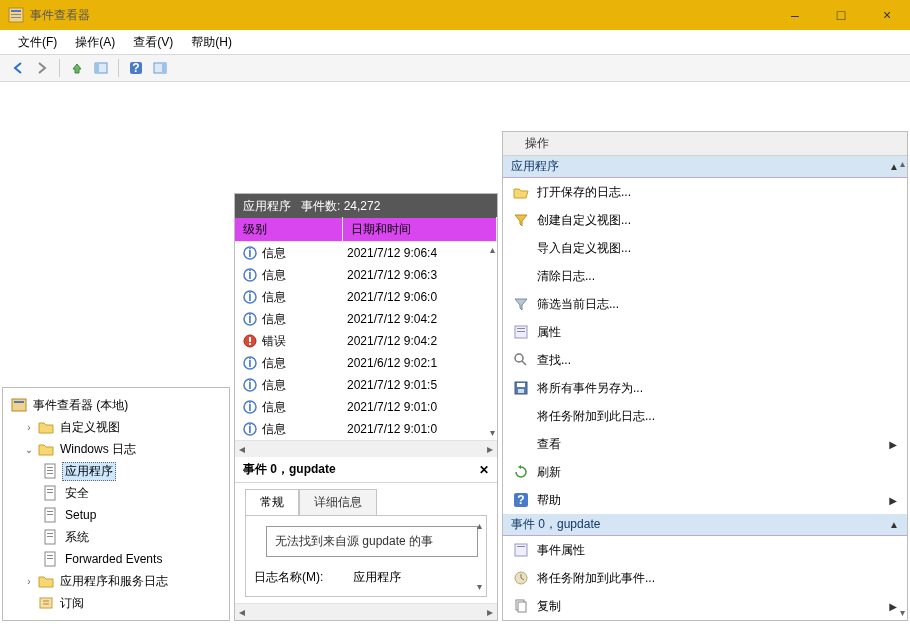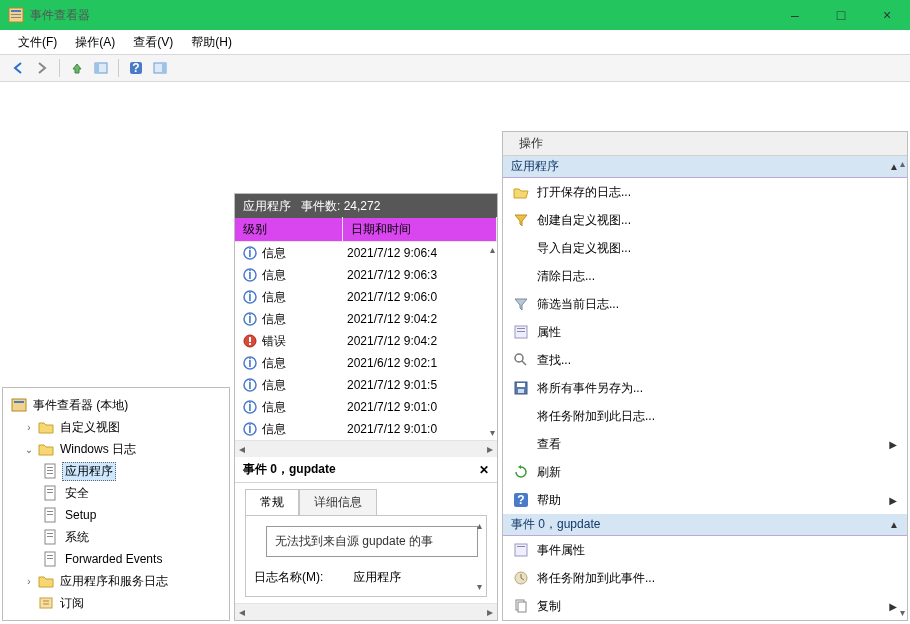--- a/index.html
+++ b/index.html
@@ -1,19 +1,19 @@
 <!DOCTYPE html>
 <html><head>
 <meta charset="utf-8">
 <style>
 * { box-sizing: border-box; margin: 0; padding: 0; font-family: "Microsoft YaHei", "Segoe UI", sans-serif; font-size: 12px; }
 body { background: #fff; width: 910px; height: 624px; overflow: hidden; display: flex; flex-direction: column; }
 
 
-.titlebar { height: 30px; display: flex; align-items: center; padding-left: 8px; background: #22c55e; }
+.titlebar { height: 30px; display: flex; align-items: center; padding-left: 8px; background: #eab308; }
 .titlebar .app-icon { width: 16px; height: 16px; margin-right: 6px; display:inline-block; }
 .titlebar .title { flex: 1; color: #555; }
 .titlebar .winbtn { width: 46px; height: 30px; display: flex; align-items: center; justify-content: center; color: #333; font-size: 14px; }
 
 
 .menubar { height: 24px; display: flex; align-items: center; padding-left: 10px; background: #fff; color: #000; gap: 2px;}
 .menubar span { padding: 2px 8px; cursor: default; }
 
 
 .toolbar { height: 28px; border-top: 1px solid #d9d9d9; border-bottom: 1px solid #d9d9d9; display: flex; align-items: center; padding: 0 6px; background: #f5f5f5; }
@@ -55,21 +55,21 @@
 .tab { padding: 4px 14px; border: 1px solid #c5c5c5; border-bottom: none; background: #fff;}
 .tab.active { background: #fff; }
 .tab.inactive { background: #f3f3f3; color:#333;}
 .detail-body { border: 1px solid #c5c5c5; margin: 0 10px 6px 10px; padding: 10px 8px; position:relative; flex:1;}
 .detail-body .msgbox { border: 1px solid #999; padding: 6px 8px; margin-bottom: 12px; color:#333;margin-left:12px;}
 .detail-body .formrow { display:flex; gap: 30px; align-items:center;}
 .detail-body .scroll-up2 { position:absolute;right:4px;top:4px;font-size:10px;color:#666;}
 .detail-body .scroll-down2 { position:absolute;right:4px;bottom:4px;font-size:10px;color:#666;}
 
 
-.actions-title { background: #f0f0f0; height: 24px; display: flex; align-items: center; padding: 0 16px; color:#333; border-bottom:1px solid #d0d0d0;}
+.actions-title { background: #f0f0f0; height: 24px; display: flex; align-items: center; padding: 0 22px; color:#333; border-bottom:1px solid #d0d0d0;}
 .actions-body { flex: 1; overflow: hidden; position:relative;}
 .section-head { background: #d6e5f3; height: 22px; display: flex; align-items: center; padding: 0 8px; border-bottom: 1px solid #bad; color:#103a6a; justify-content: space-between;}
 .section-head .collapse {font-size:10px;color:#333;}
 .action-row { height: 28px; display: flex; align-items: center; padding-left: 10px; gap: 8px; color:#000;}
 .action-row .aicon { width:16px; height:16px; display:inline-flex;align-items:center;justify-content:center;}
 .action-row .arrow { margin-left:auto; margin-right:10px; color:#333; font-size:10px;}
 .actions-body .vscroll-up { position:absolute; right:2px;top:2px;font-size:10px;color:#666;}
 .actions-body .vscroll-down { position:absolute; right:2px;bottom:2px;font-size:10px;color:#666;}
 
 

